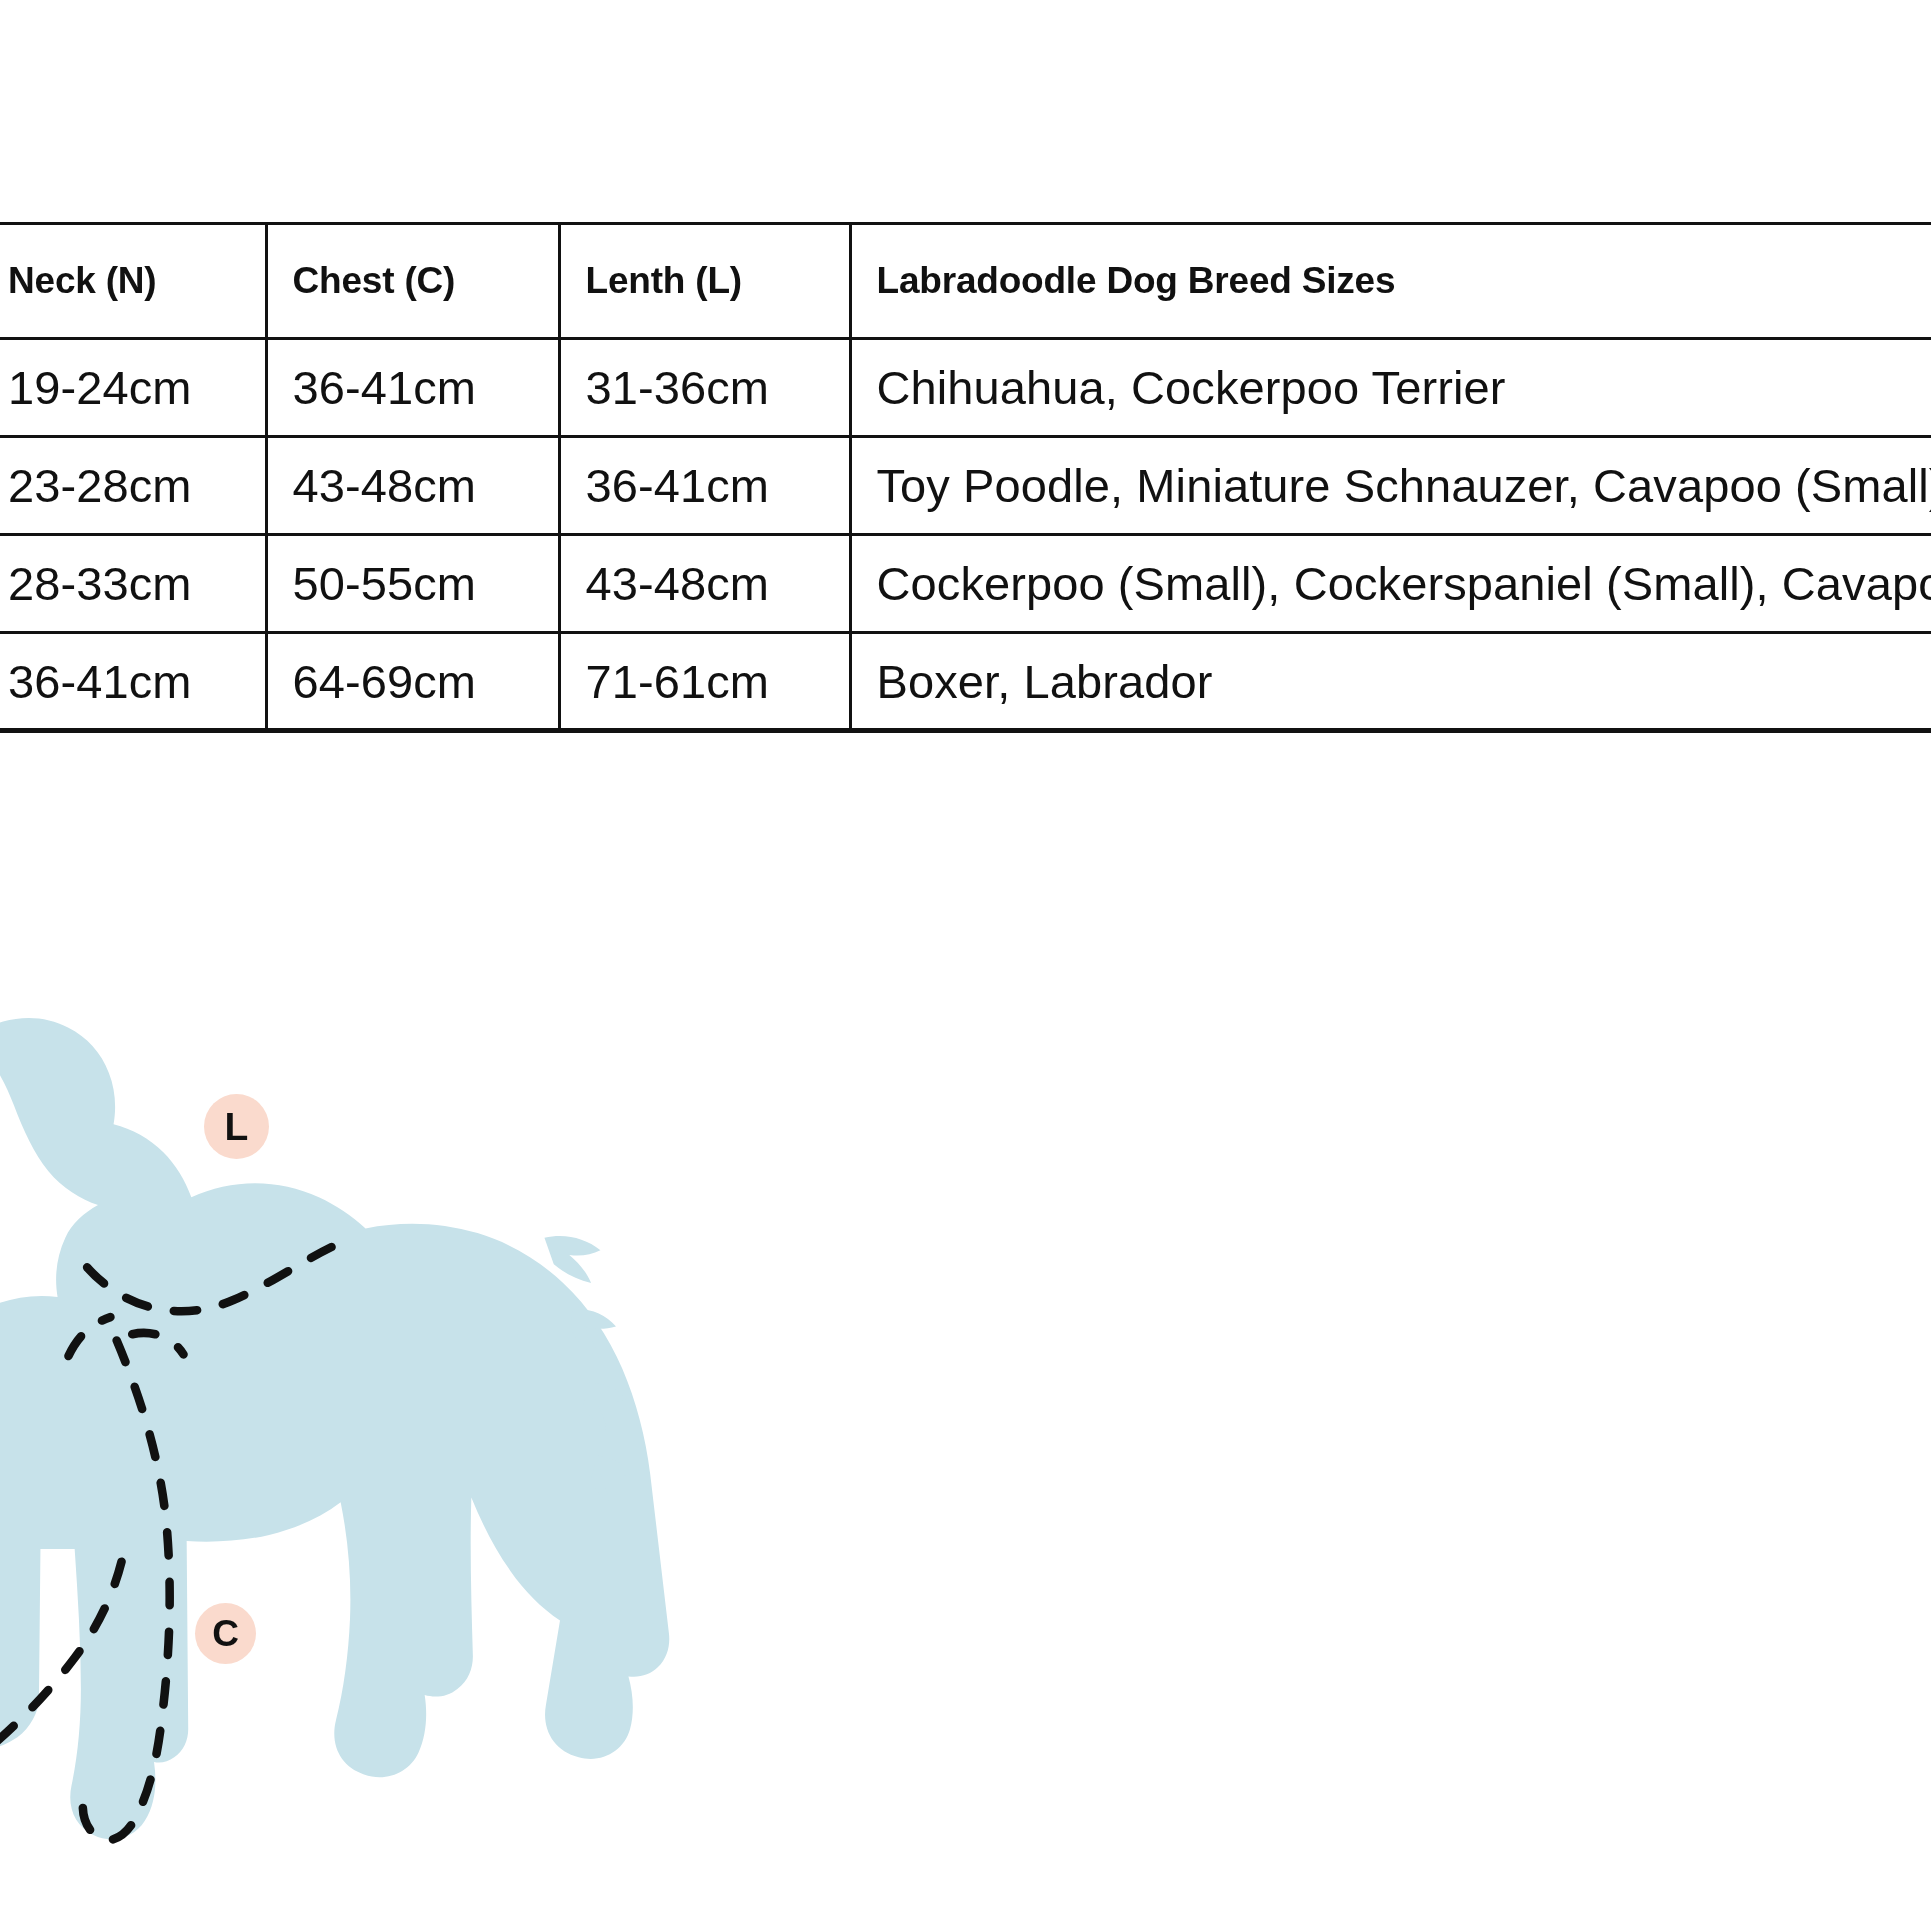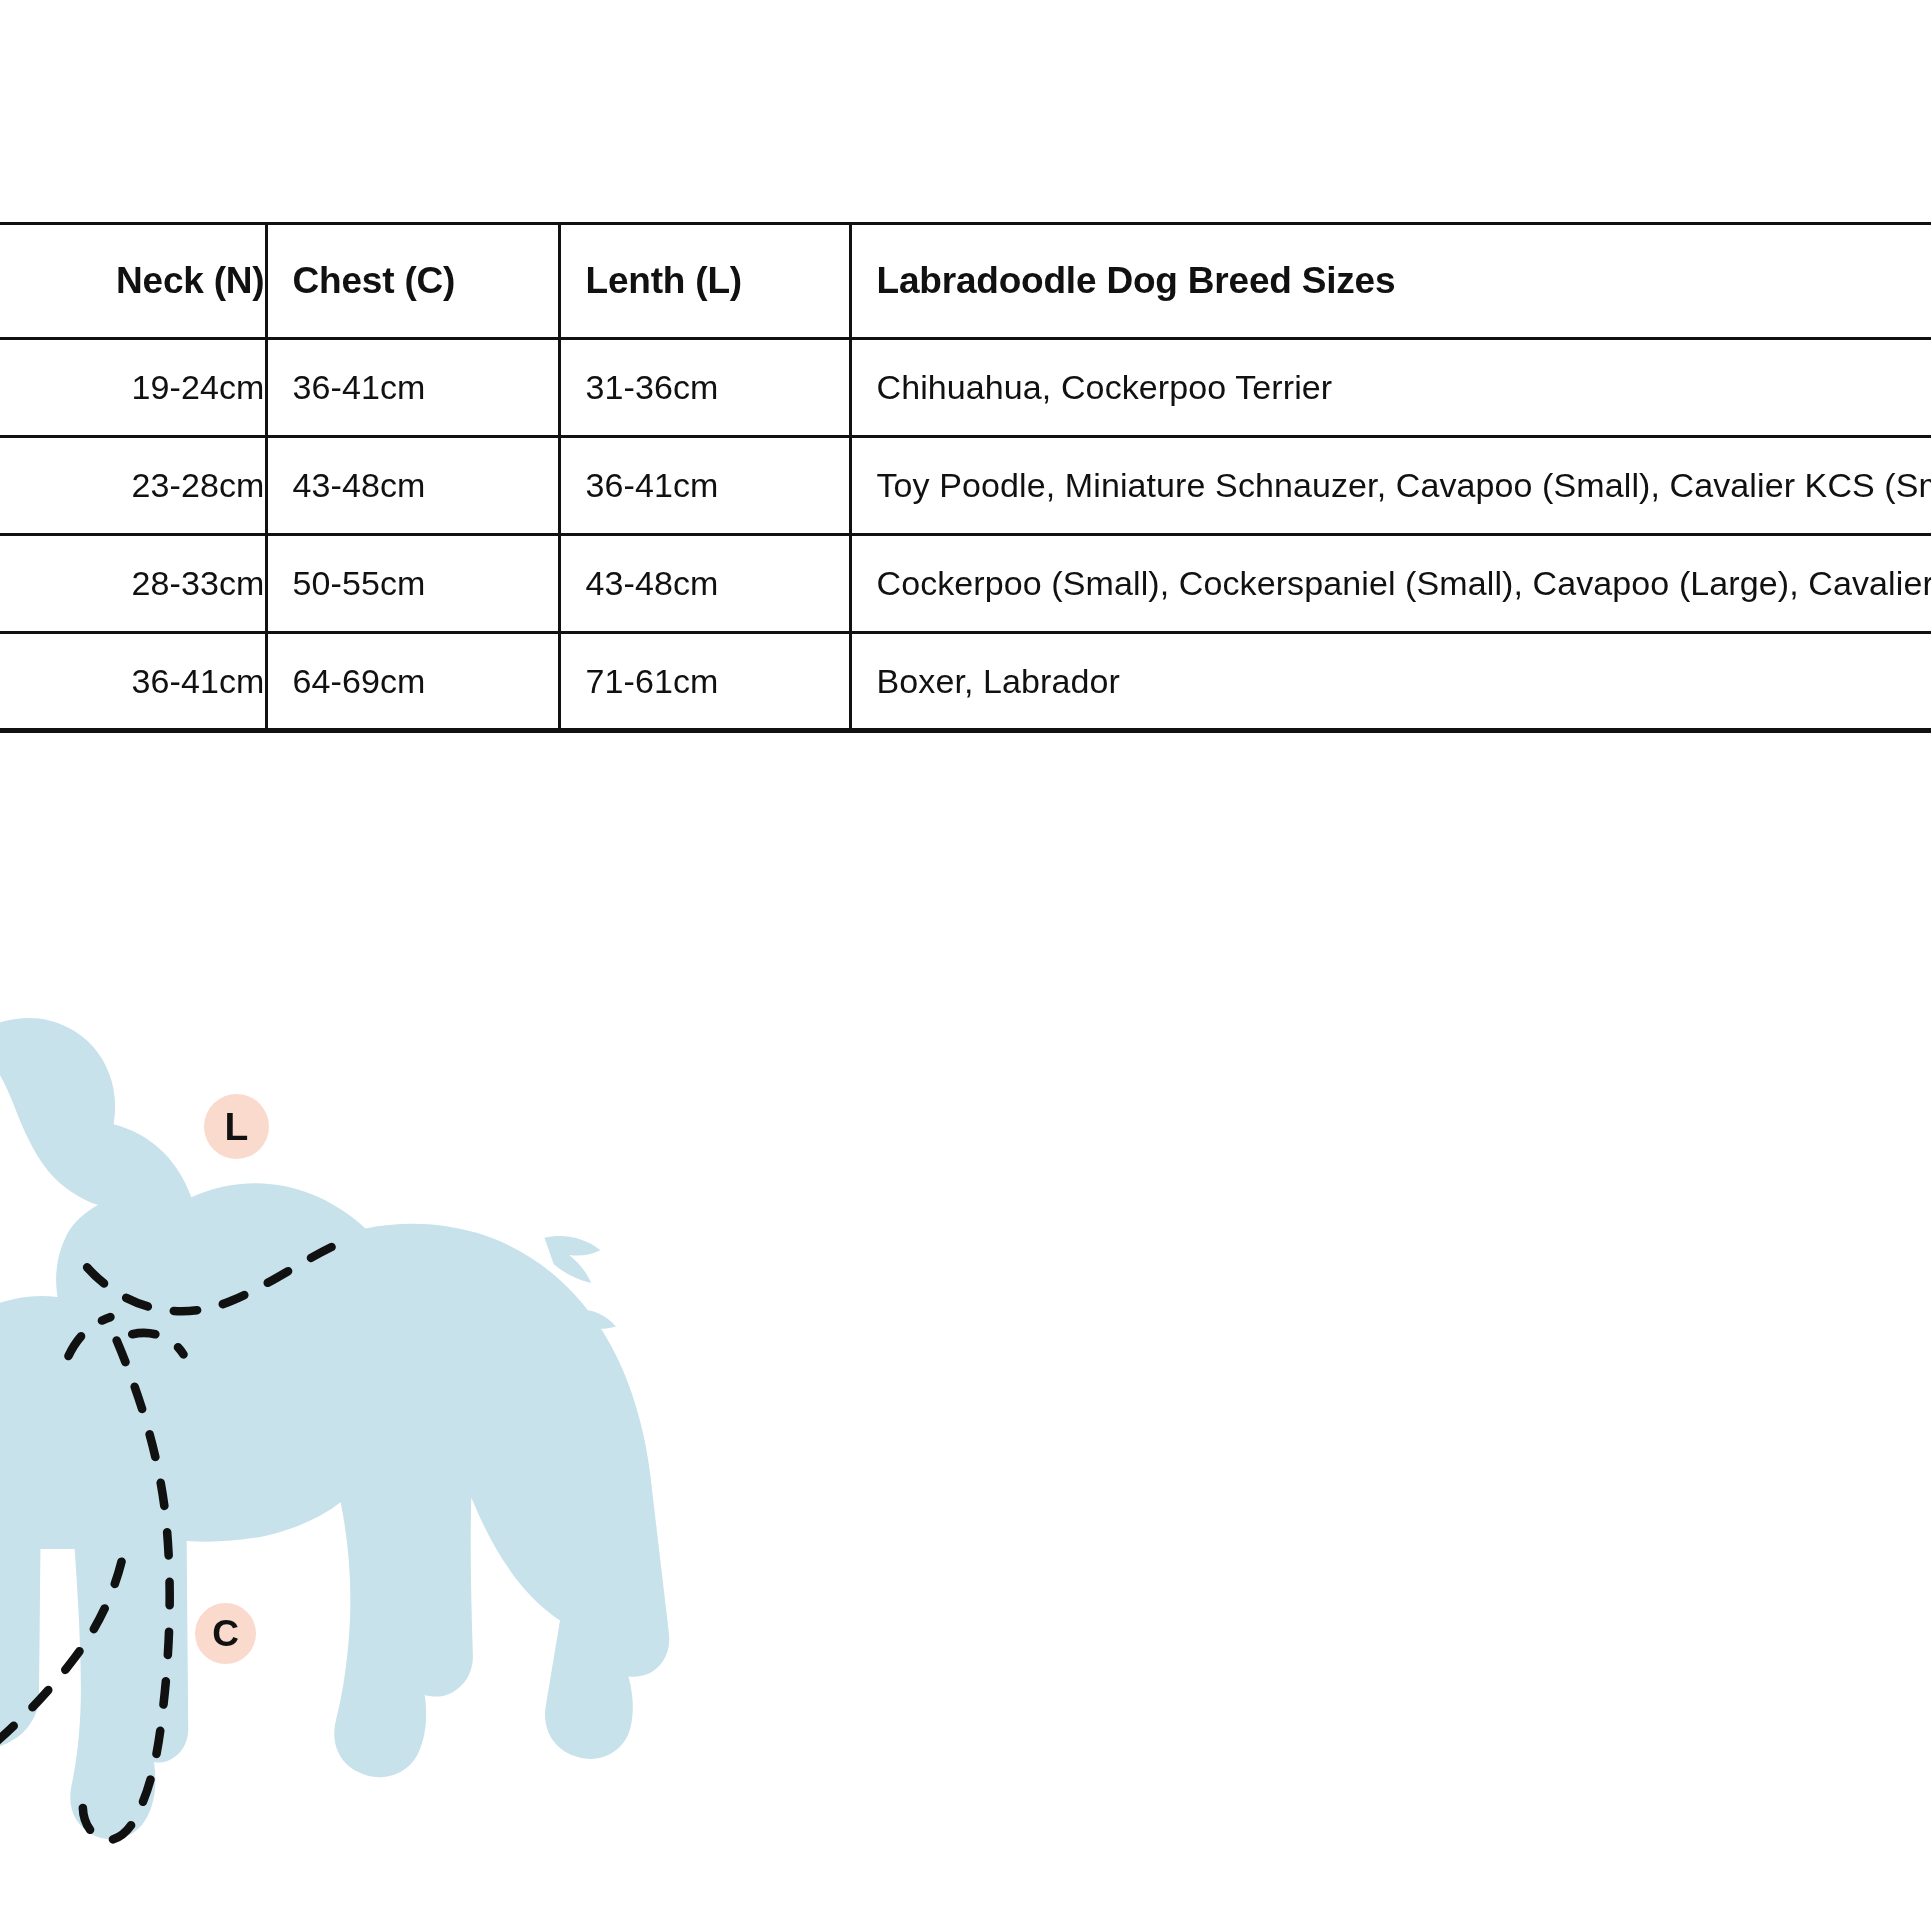--- a/index.html
+++ b/index.html
@@ -40,32 +40,31 @@
     text-align: left;
     vertical-align: middle;
     white-space: nowrap;
     overflow: visible;
     color: #111111;
   }
   
   #size-table th:first-child, #size-table td:first-child {
     border-left: none;
     padding-left: 8px;
-    text-align: right;
   }
   #size-table thead th {
     border-top: 3.9px solid #111111;
     border-bottom: 3.9px solid #111111;
     font-weight: 700;
     font-size: 37px;
     letter-spacing: -0.2px;
   }
   #size-table tbody td {
     font-weight: 400;
-    font-size: 34px;
+    font-size: 47px;
     letter-spacing: 0.1px;
   }
   #size-table tbody tr:last-child td {
     border-bottom: 5.4px solid #111111;
   }
   
   #size-table .breed-cell {
     position: relative;
   }
   #size-table .breed-cell .breed-text {

